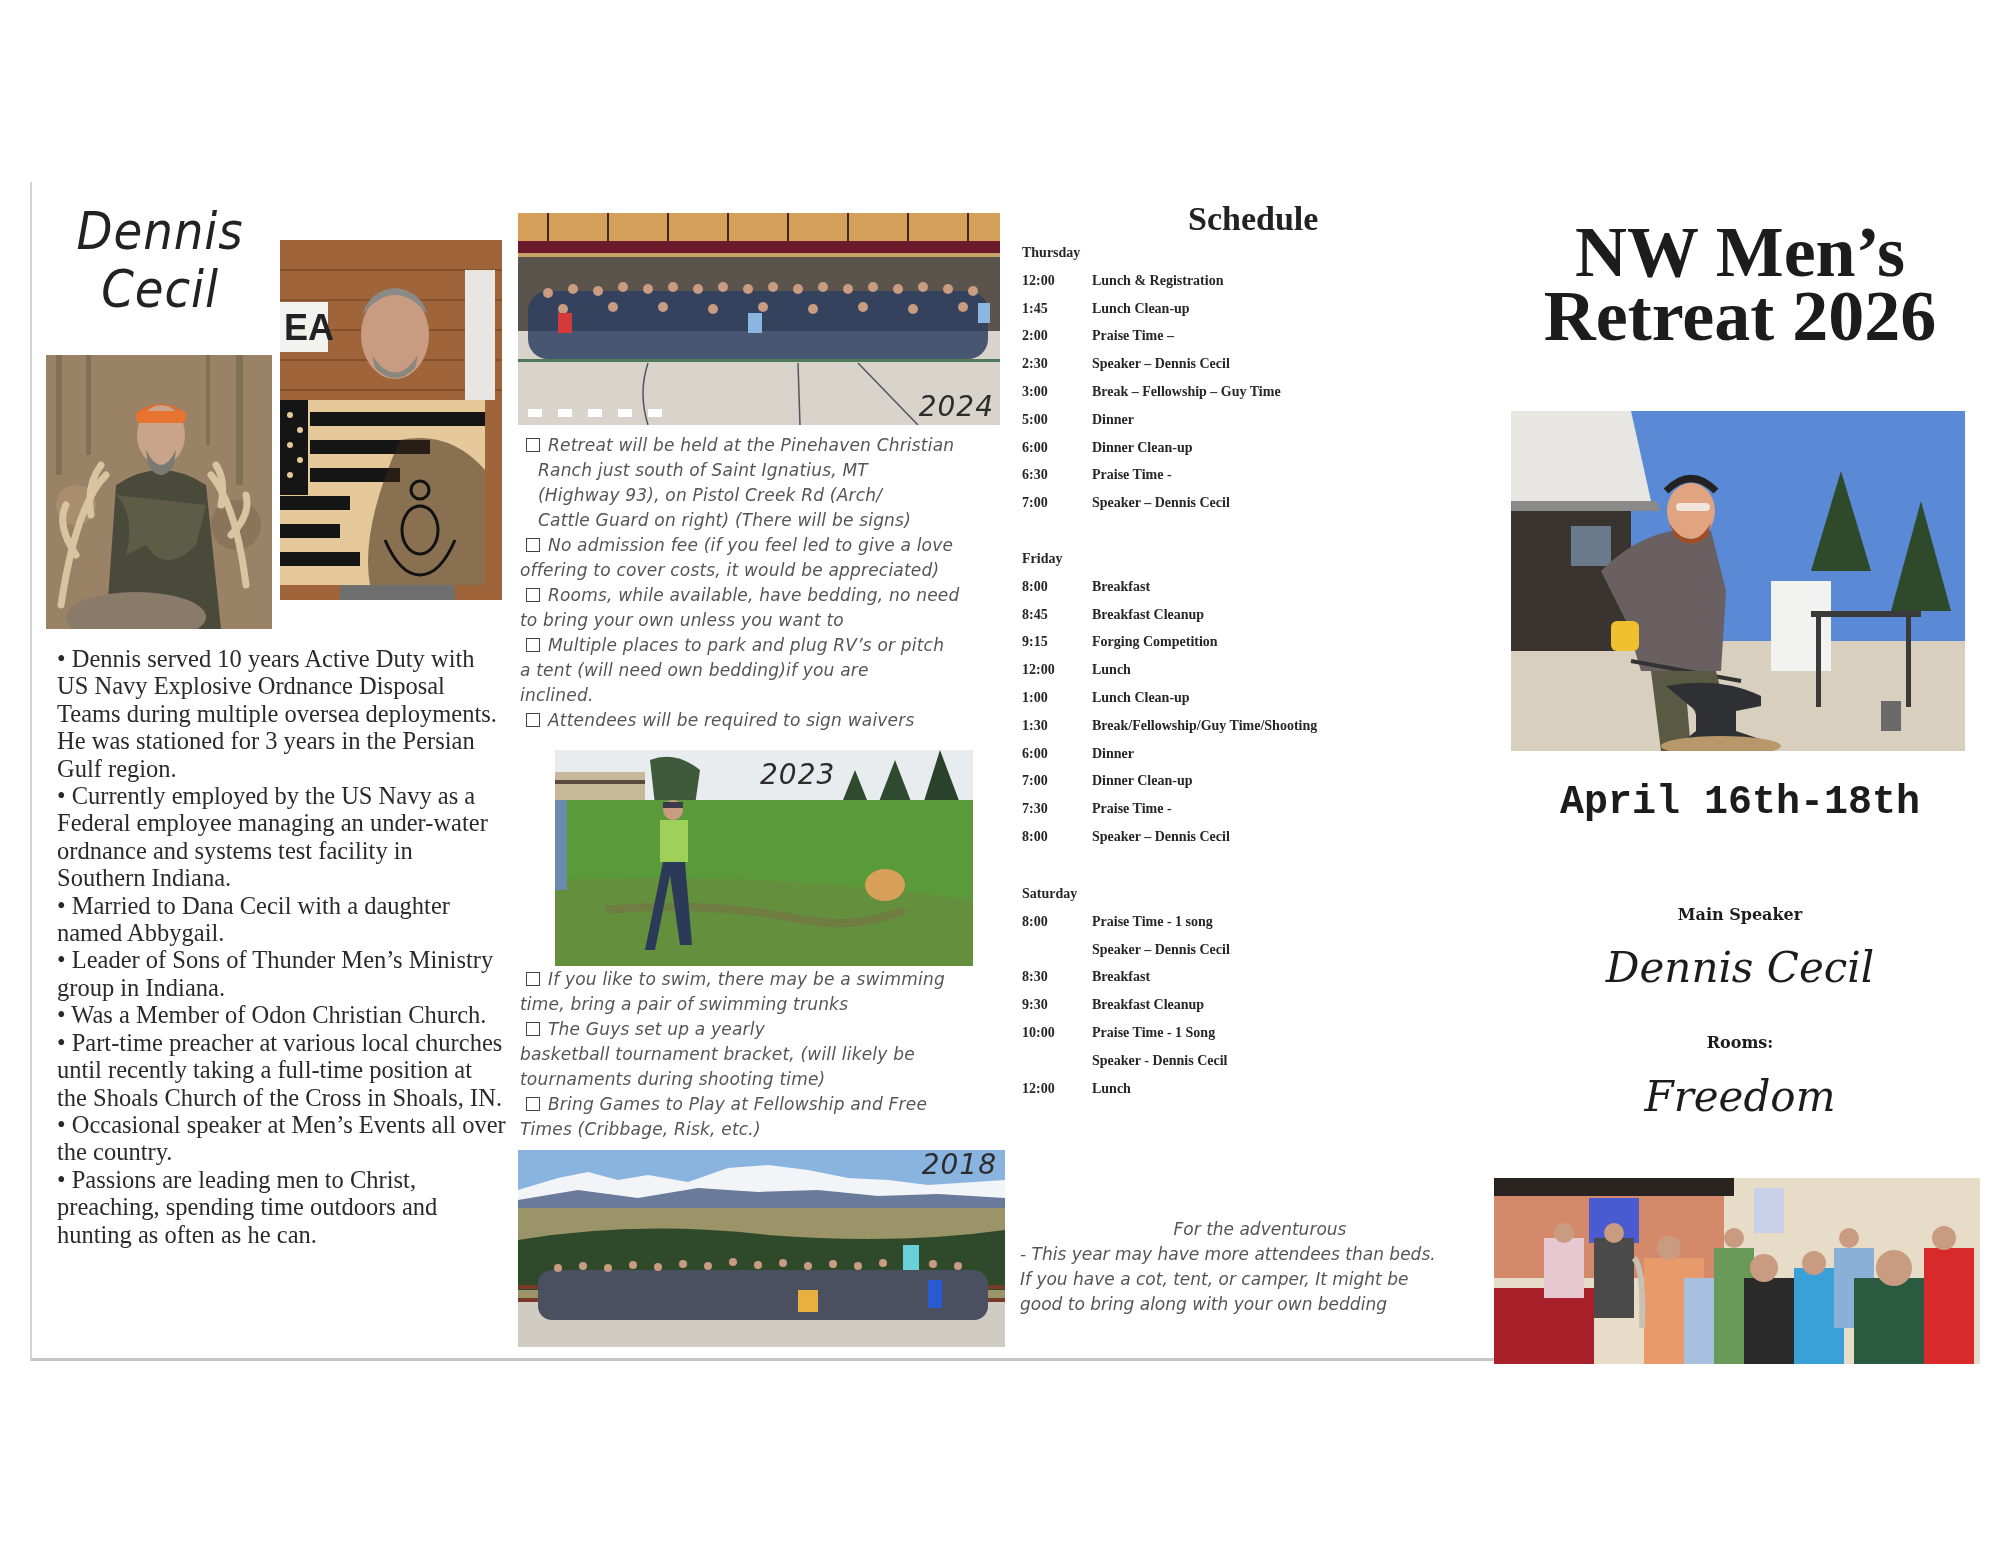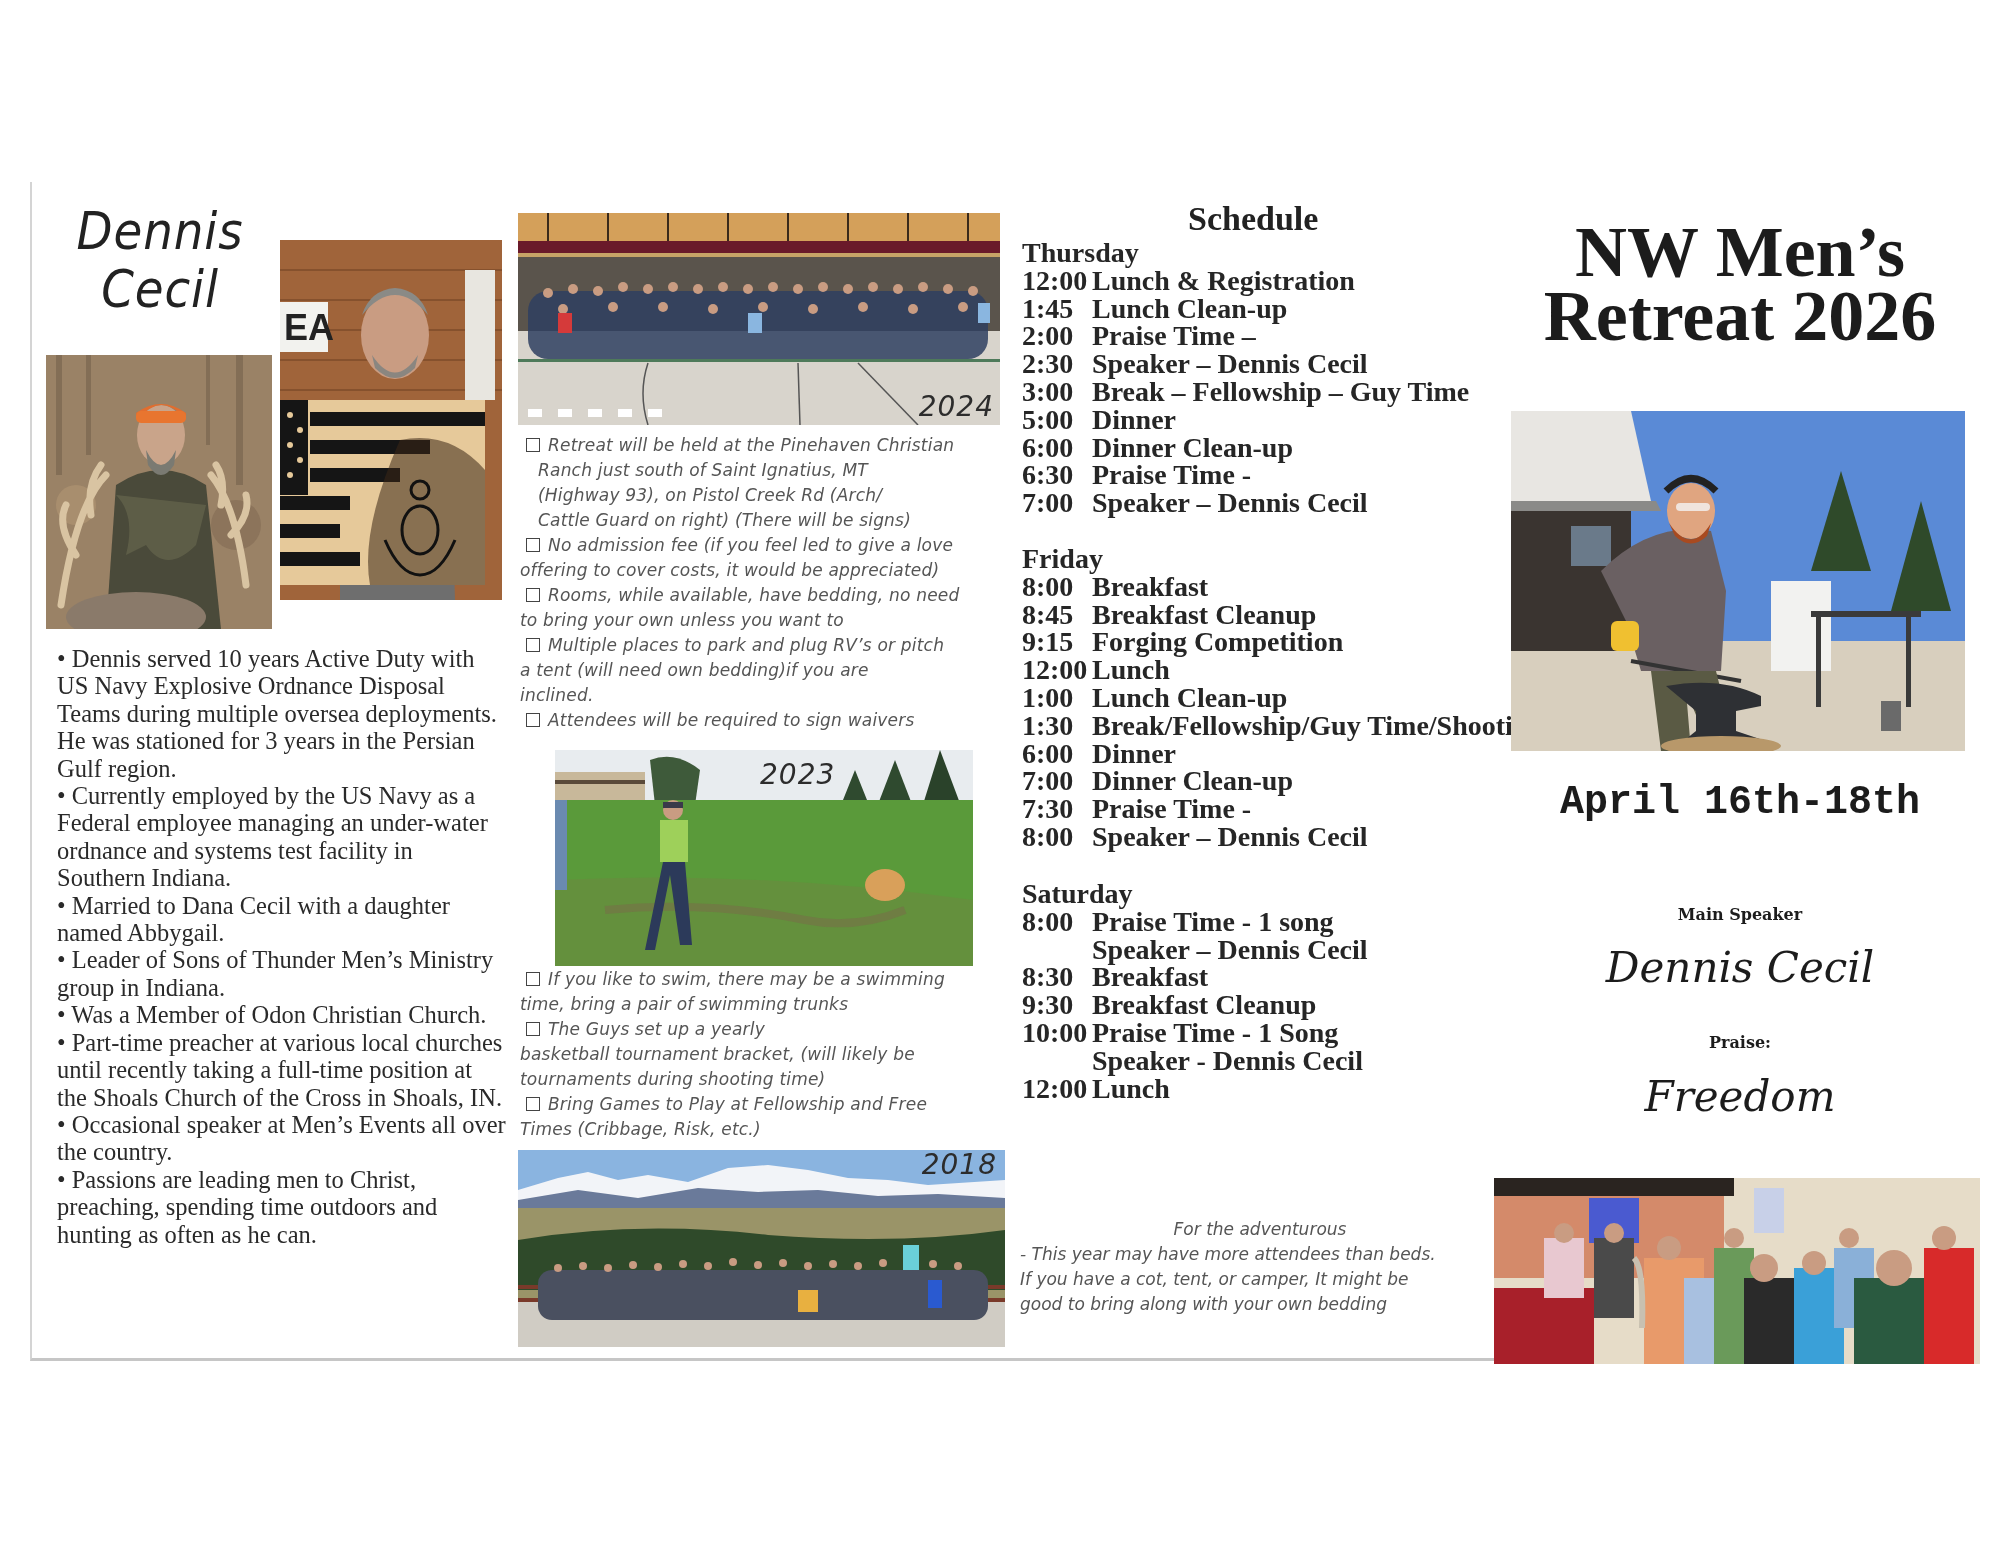--- a/index.html
+++ b/index.html
@@ -14,21 +14,21 @@
   .bio p { margin: 0; }
 
   
   .notes { font-family: "DejaVu Sans", sans-serif; font-style: italic; color: #555; font-size: 17px; line-height: 25px; letter-spacing: 0.2px; }
   .notes .item { margin: 0; }
   .cb { display: inline-block; width: 14px; height: 14px; border: 1.5px solid #444; vertical-align: -1px; margin: 0 8px 0 6px; box-sizing: border-box; }
   .year-label { font-family: "DejaVu Sans", sans-serif; font-style: italic; font-size: 28px; color: #2c2c2c; letter-spacing: 1px; }
 
   
   .sched-title { left: 1188px; top: 200px; width: 130px; text-align: left; font-size: 34px; font-weight: bold; color: #222; }
-  .sched { left: 1022px; font-size: 28px; font-weight: bold; color: #262626; line-height: 27.8px; }
+  .sched { left: 1022px; font-size: 14px; font-weight: bold; color: #262626; line-height: 27.8px; }
   .sched .day { margin: 0; }
   .sched .row { display: flex; white-space: nowrap; }
   .sched .t { width: 70px; flex: none; }
   .sched .a { flex: none; }
   .adv { left: 1020px; top: 1217px; width: 470px; font-family: "DejaVu Sans", sans-serif; font-style: italic; color: #555; font-size: 17px; line-height: 25px; }
   .adv .c { text-align: center; padding-left: 10px; }
 
   
   .main-title { left: 1510px; top: 220px; width: 460px; text-align: center; font-size: 72px; font-weight: bold; line-height: 64px; color: #1c1c1c; }
   .dates { left: 1510px; top: 780px; width: 460px; text-align: center; font-family: Liberation Mono, monospace; font-weight: bold; font-size: 40px; color: #1c1c1c; }
@@ -449,21 +449,21 @@
     <path d="M120 250 L230 270" stroke="#333" stroke-width="4"></path>
     <path d="M140 260 L150 340 L180 340 L175 280 L200 340 L225 340 L205 260 Z" fill="#5a5a44"></path>
     <path d="M155 275 Q210 265 250 285 L250 295 L225 300 L225 320 L270 335 L160 340 L185 320 L185 300 Z" fill="#2e3034"></path>
     <ellipse cx="210" cy="335" rx="60" ry="10" fill="#b8986a"></ellipse>
   </svg>
 </div>
 
 <div class="abs dates">April 16th-18th</div>
 <div class="abs lbl" style="top:905px;">Main Speaker</div>
 <div class="abs big-it" style="top:943px;">Dennis Cecil</div>
-<div class="abs lbl" style="top:1033px;">Praise:</div>
+<div class="abs lbl" style="top:1033px;">Rooms:</div>
 <div class="abs big-it" style="top:1072px;">Freedom</div>
 
 <div class="photo" style="left:1494px;top:1178px;width:486px;height:186px;">
   <svg width="486" height="186" viewBox="0 0 486 186">
     <rect width="486" height="186" fill="#e6dcc8"></rect>
     <rect x="0" y="0" width="230" height="100" fill="#d48a6a"></rect>
     <rect x="0" y="0" width="240" height="18" fill="#2a2420"></rect>
     <rect x="95" y="20" width="50" height="45" fill="#4a5ad0"></rect>
     <rect x="260" y="10" width="30" height="45" fill="#c8d0e8"></rect>
     <rect x="0" y="110" width="100" height="76" fill="#a8202a"></rect>

